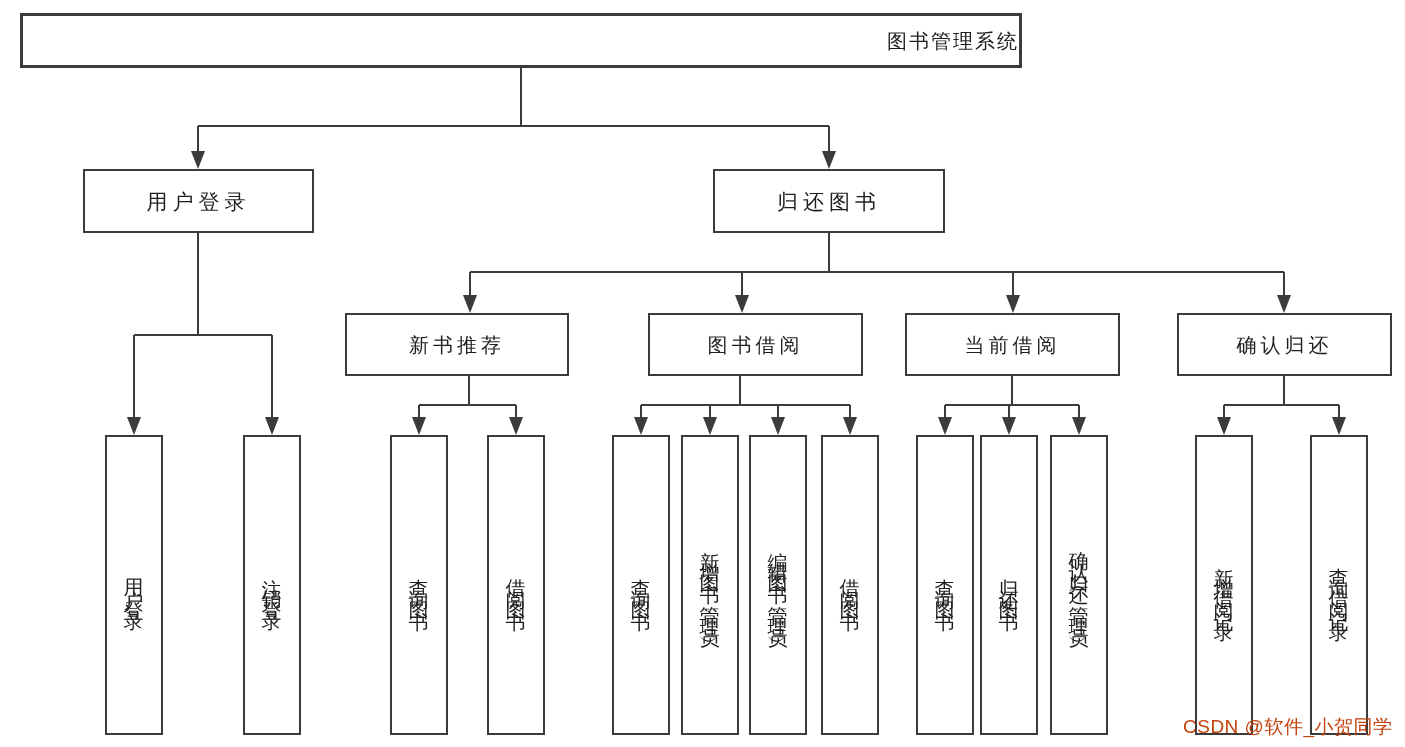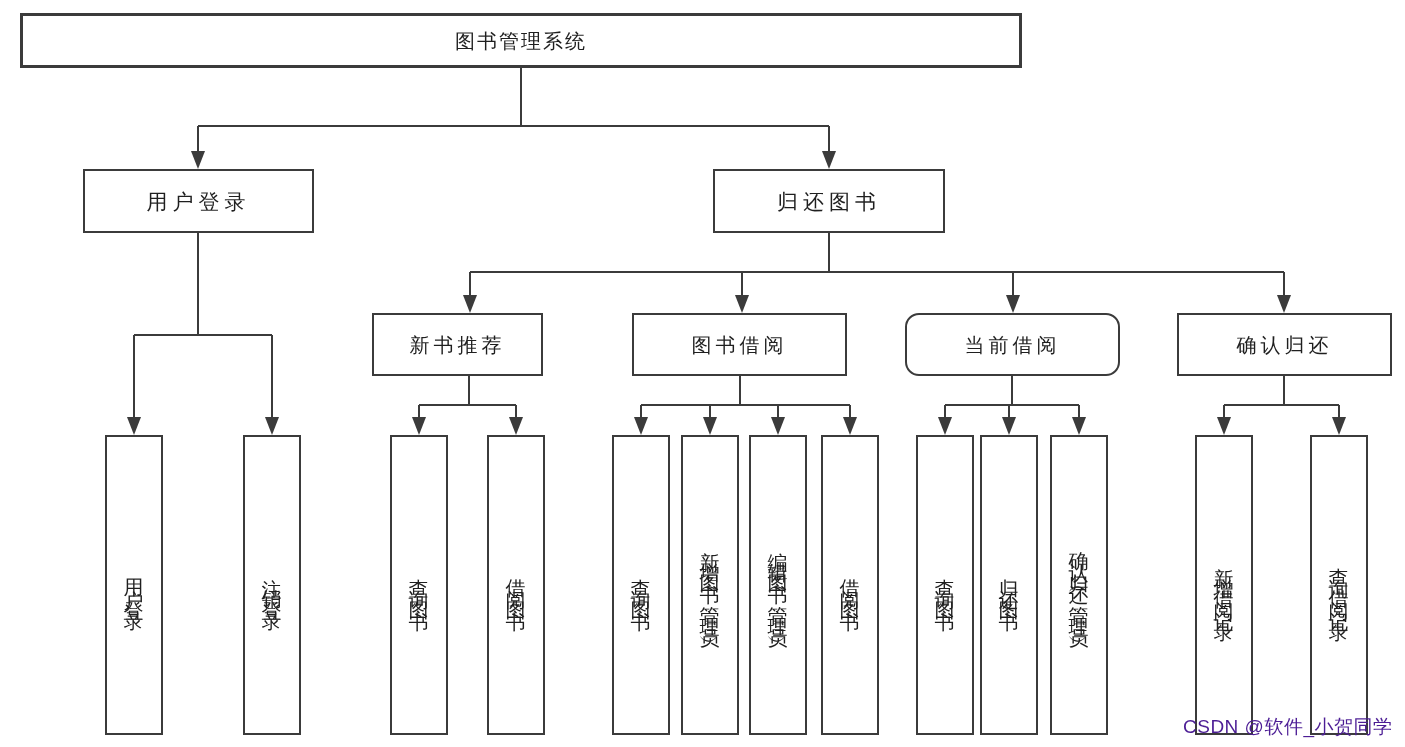--- a/index.html
+++ b/index.html
@@ -49,21 +49,21 @@
     letter-spacing: 11px;
     line-height: 1;
     white-space: nowrap;
   }
   #watermark {
     position: absolute;
     left: 1183px;
     top: 714px;
     z-index: 5;
     font-size: 19px;
-    color: #4c1d95;
+    color: #c2410c;
     white-space: nowrap;
     letter-spacing: 0.5px;
   }
 </style>
 </head>
 <body>
 
 <div id="stage">
 
   <svg id="connector-layer" viewBox="0 0 1405 747" xmlns="http://www.w3.org/2000/svg">
@@ -99,38 +99,38 @@
         <polygon points="771,417 785,417 778,435"></polygon>
         <polygon points="843,417 857,417 850,435"></polygon>
         <polygon points="938,417 952,417 945,435"></polygon>
         <polygon points="1002,417 1016,417 1009,435"></polygon>
         <polygon points="1072,417 1086,417 1079,435"></polygon>
         <polygon points="1217,417 1231,417 1224,435"></polygon>
         <polygon points="1332,417 1346,417 1339,435"></polygon>
       </g>
   </svg>
 
-  <div class="node root-box" style="left:20px; top:13px; width:1002px; height:55px;">
+  <div class="node root-box" style="left:20px; top:13px; width:1002px; height:55px;justify-content:flex-end;">
     <span class="hlabel">图书管理系统</span>
   </div>
 
   <div class="node lvl2" style="left:83px; top:169px; width:231px; height:64px;">
     <span class="hlabel">用户登录</span>
   </div>
   <div class="node lvl2" style="left:713px; top:169px; width:232px; height:64px;">
     <span class="hlabel">归还图书</span>
   </div>
 
-  <div class="node" style="left:372px; top:313px; width:171px; height:63px;">
+  <div class="node" style="left:345px; top:313px; width:224px; height:63px;">
     <span class="hlabel">新书推荐</span>
   </div>
-  <div class="node" style="left:632px; top:313px; width:215px; height:63px;align-items:center;">
+  <div class="node" style="left:648px; top:313px; width:215px; height:63px;align-items:center;">
     <span class="hlabel">图书借阅</span>
   </div>
-  <div class="node" style="left:905px; top:313px; width:215px; height:63px;border-radius:14px;">
+  <div class="node" style="left:905px; top:313px; width:215px; height:63px;">
     <span class="hlabel">当前借阅</span>
   </div>
   <div class="node" style="left:1177px; top:313px; width:215px; height:63px;">
     <span class="hlabel">确认归还</span>
   </div>
 
   <div class="node" style="left:105px; top:435px; width:58px; height:300px;">
     <span class="vlabel">用户登录</span>
   </div>
   <div class="node" style="left:243px; top:435px; width:58px; height:300px;">

